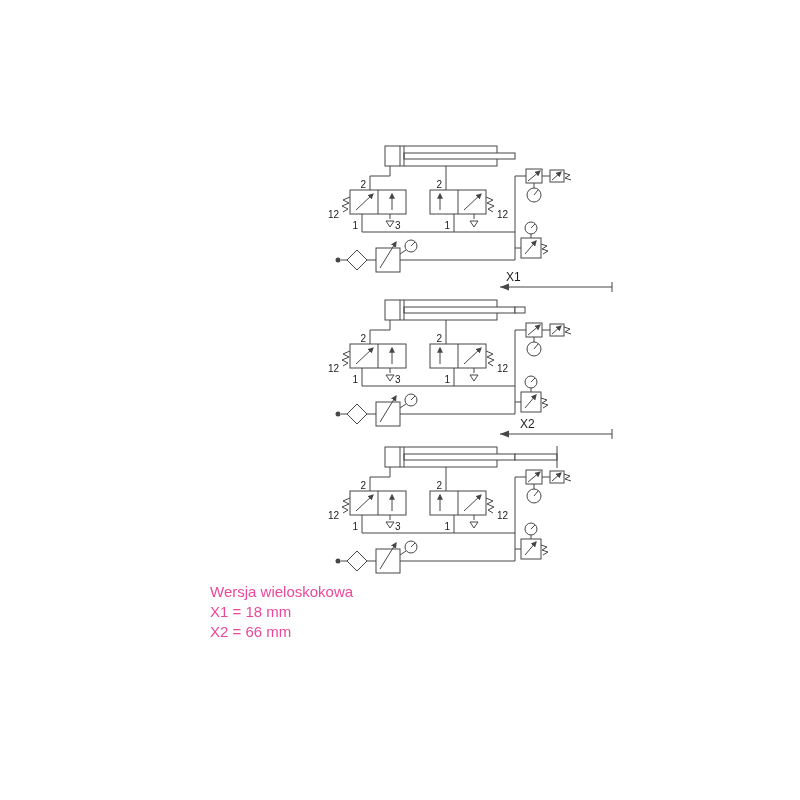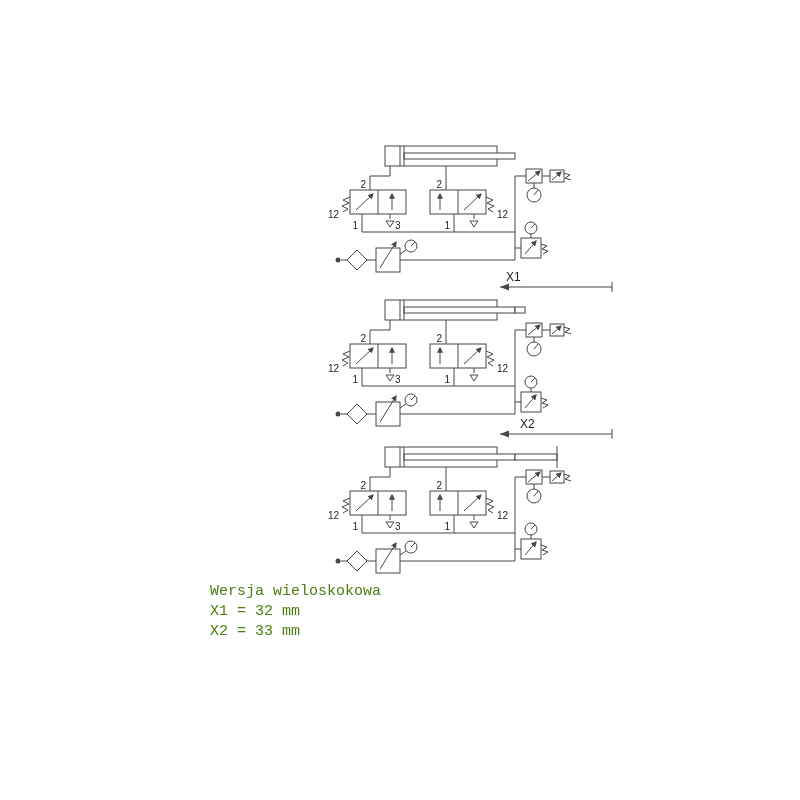--- a/index.html
+++ b/index.html
@@ -6,21 +6,21 @@
   .page{position:relative;width:800px;height:800px;background:#ffffff;overflow:hidden;
         font-family:"Liberation Sans",sans-serif;}
   svg{position:absolute;left:0;top:0;}
   svg line, svg polyline, svg rect, svg circle, svg path, svg polygon{
     stroke:#474747;stroke-width:1;fill:none;}
   svg .body{fill:#ffffff;}
   svg .solid{fill:#474747;stroke:none;}
   svg marker path{fill:#474747;stroke:none;}
   svg text{fill:#1c1c1c;stroke:none;font-size:10px;font-family:"Liberation Sans",sans-serif;}
   svg text.dim{font-size:12px;}
-  .caption{position:absolute;left:210px;top:582px;color:#4d7c0f;font-size:15px;line-height:20px;font-family:Liberation Mono, monospace;}
+  .caption{position:absolute;left:210px;top:582px;color:#ec4899;font-size:15px;line-height:20px;}
 </style>
 </head>
 <body>
 
 <div class="page">
 
   <svg width="800" height="800" viewBox="0 0 800 800">
     <defs>
       <marker id="ah" viewBox="0 0 10 10" refX="8" refY="5" markerWidth="6" markerHeight="6" orient="auto">
         <path d="M0,0 L10,5 L0,10 Z"></path>
@@ -155,17 +155,17 @@
       <text x="28" y="89" text-anchor="end">1</text>
       <text x="65" y="89" text-anchor="start">3</text>
       <text x="112" y="48" text-anchor="end">2</text>
       <text x="120" y="89" text-anchor="end">1</text>
       <text x="167" y="78" text-anchor="start">12</text>
     </g>
   </svg>
 
   <div class="caption">
     <div>Wersja wieloskokowa</div>
-    <div>X1 = 32 mm</div>
-    <div>X2 = 33 mm</div>
+    <div>X1 = 18 mm</div>
+    <div>X2 = 66 mm</div>
   </div>
 
 </div>
 
 </body></html>

